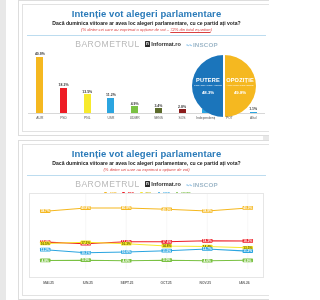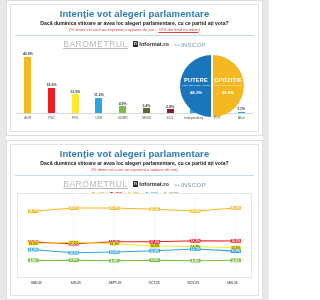--- a/index.html
+++ b/index.html
@@ -11,21 +11,21 @@
     position:relative;
   }
   .sidebar-left, .sidebar-right {
     position:absolute; top:0; width:6px; height:300px;
     background:#e8e8e8;
   }
   .sidebar-left { left:0; }
   .sidebar-right { right:0; }
 
   .panel {
-    position:absolute; left:6px; width:257px;
+    position:absolute; left:18px; width:257px;
     background:#ffffff;
     border:1px solid #dddddd;
   }
   .panel-top { top:0; height:136px; }
   .panel-bot { top:140px; height:160px; }
 
   .card-inner { position:absolute; inset:3px; border:1px solid #e2e2e2; background:#fff; }
 
   .hdr { text-align:center; padding-top:3px; }
   .hdr .title {
@@ -42,21 +42,20 @@
   .hdr .note u { color:#d94141; }
   .rule { height:1px; background:#bcdcef; margin:2px 4px 0 4px; }
 
   .logos {
     display:flex; align-items:center; justify-content:center; gap:5px;
     margin-top:3px;
   }
   .logo-barometrul {
     font-size:8.6px; color:#b9b9b9; letter-spacing:.5px;
     font-family:"Liberation Sans", sans-serif;
-    text-decoration:underline;
   }
   .logo-informat { display:flex; align-items:center; gap:1.5px; }
   .logo-informat .mark {
     width:5px; height:6px; background:#2b2b2b; color:#fff;
     font-size:4.6px; font-weight:bold; line-height:6px; text-align:center;
     border-radius:.5px;
   }
   .logo-informat .txt { font-size:5.6px; font-weight:bold; color:#2b2b2b; }
   .logo-inscop { display:flex; align-items:center; gap:1px; }
   .logo-inscop .swoosh { font-size:6px; color:#8fc3e8; }

